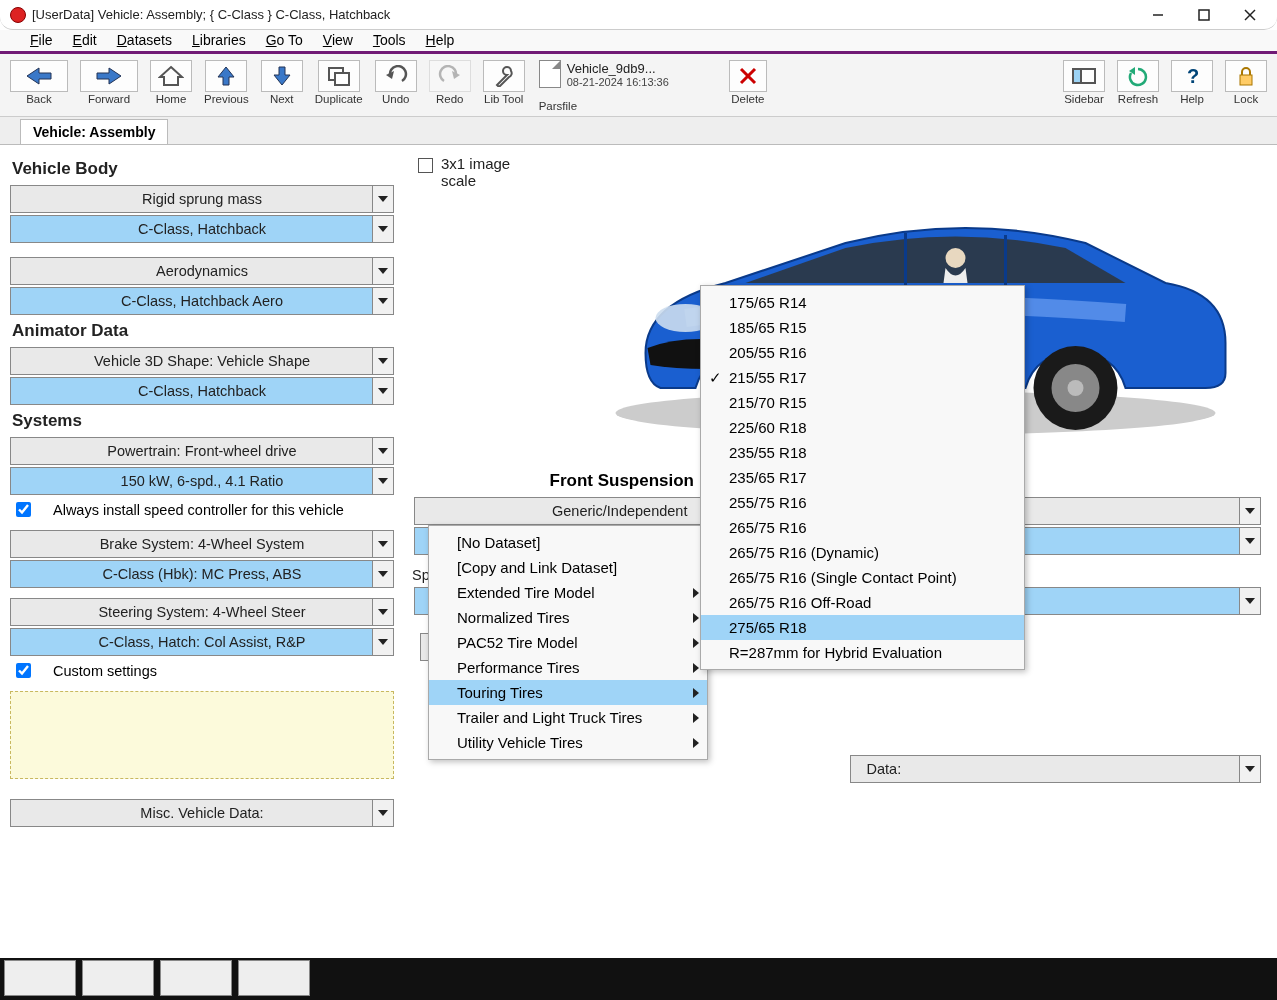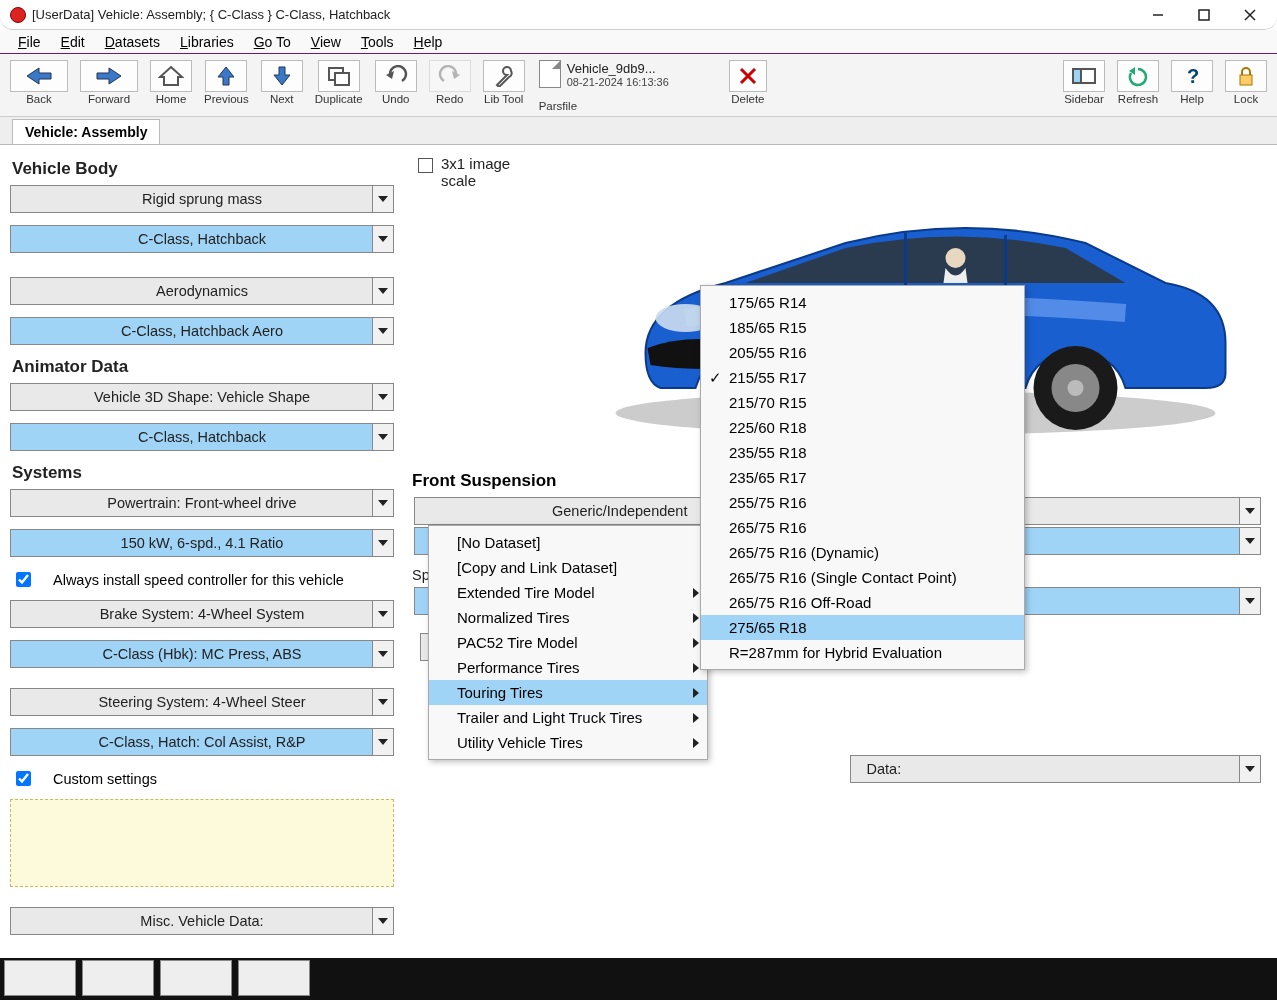--- a/index.html
+++ b/index.html
@@ -6,21 +6,21 @@
   body { margin:0; background:#fff; width:1277px; height:1000px; overflow:hidden; position:relative; }
 
   
   .titlebar { height:30px; background:#fff; display:flex; align-items:center; padding:0 4px; border-bottom:1px solid #ccc;border-radius:13px;}
   .titlebar .app-icon { width:16px; height:16px; border-radius:50%; background:#d22; border:1px solid #800; margin:0 6px;}
   .titlebar .title { font-size:13px; color:#222; flex:1;}
   .titlebar .win-btn { width:46px; height:30px; display:flex; align-items:center; justify-content:center;}
   .titlebar .win-btn svg { stroke:#222; }
 
   
-  .menubar { height:24px; background:#f9f9f9; display:flex; align-items:center; padding:0 8px; font-size:14px; border-bottom:1px solid #701a75;}
+  .menubar { height:24px; background:#f9f9f9; display:flex; align-items:flex-start; padding:0 20px; font-size:14px; border-bottom:3px solid #701a75;}
   .menubar .menu-item { padding:2px 10px; cursor:default;}
   .menubar .menu-item span.u { text-decoration:underline;}
 
   
   .toolbar { background:#f4f4f4; border-bottom:1px solid #ccc; display:flex; padding:4px 6px 2px 6px; gap:4px;}
   .toolgroup { display:flex; gap:4px;}
   .toolbtn { display:flex; flex-direction:column; align-items:center; justify-content:flex-start; padding:2px 4px 0 4px; min-width:50px;}
   .toolbtn .iconbox { width:42px; height:32px; border:1px solid #bbb; background:#fdfdfd; display:flex; align-items:center; justify-content:center;}
   .toolbtn .iconbox.disabled { opacity:0.4;}
   .toolbtn .lbl { font-size:11.5px; color:#333; margin-top:1px;}
@@ -31,50 +31,50 @@
   .parsfile .docicon { width:22px; height:28px; border:1px solid #888; background:#fff; position:relative;}
   .parsfile .docicon::after { content:""; position:absolute; top:0; right:0; width:8px; height:8px; background:linear-gradient(135deg,#fff 48%, #888 52%);}
   .parsfile .fname { font-size:13px; color:#222;}
   .parsfile .ts { font-size:11px; color:#444;}
   .parsfile .lbl { font-size:11.5px; color:#333; margin-top:12px;}
 
   .delete-btn .iconbox { width:38px;}
   .delete-btn svg { stroke:#c00; stroke-width:3;}
 
   
-  .tabstrip { background:#eee; height:28px; display:flex; align-items:flex-end; padding-left:12px; border-bottom:1px solid #bbb;}
+  .tabstrip { background:#eee; height:28px; display:flex; align-items:flex-end; padding-left:20px; border-bottom:1px solid #bbb;}
   .tab { background:#fff; border:1px solid #bbb; border-bottom:none; padding:4px 12px; font-size:14px; font-weight:600;}
 
   
   .content { display:flex; height:calc(1000px - 30px - 24px - 60px - 28px);}
   .leftpane { width:404px; padding:8px 10px; overflow:hidden;}
   .rightpane { flex:1; position:relative; padding:8px; }
 
   .section-title { font-size:17px; font-weight:600; color:#222; margin:6px 0 6px 2px;}
 
-  .combo-row { position:relative; height:28px; margin-bottom:12px;}
+  .combo-row { position:relative; height:28px; margin-bottom:2px;}
   .combo-row .combo-label { position:absolute; inset:0; border:1px solid #888; background:#e9e9e9; display:flex; align-items:center; justify-content:center; font-size:14.5px; color:#222;}
   .combo-row.sel .combo-label { background:#9fd4f7;}
   .combo-row .dd-btn { position:absolute; top:0; right:0; width:22px; height:28px; border:1px solid #888; background:#f1f1f1; display:flex; align-items:center; justify-content:center;}
   .combo-row .dd-btn::after { content:""; border-left:5px solid transparent; border-right:5px solid transparent; border-top:6px solid #222;}
 
   .checkbox-row { display:flex; align-items:center; font-size:14.5px; margin:4px 0 10px 2px; gap:19px;}
   .checkbox-row input { width:15px; height:15px;}
 
   .notes-box { width:100%; height:88px; border:1px dashed #c8b860; background:#fcfadb; resize:none; font-size:13px; padding:4px;}
 
   
   .imgscale-check { position:absolute; top:10px; left:14px; display:flex; gap:8px; font-size:15px; color:#222; align-items:flex-start;}
   .imgscale-check .cb { width:15px; height:15px; border:1px solid #555; margin-top:3px;}
   .car-img { position:absolute; top:8px; left:160px; right:10px; height:290px; overflow:hidden;}
   .car-img svg { width:100%; height:100%;}
 
   .suspension-cols { position:absolute; top:320px; left:0; right:10px; display:flex; gap:12px; padding-left:4px;}
   .susp-col { flex:1;}
-  .susp-title { font-size:17px; font-weight:600; margin:6px 0 6px 4px;}
+  .susp-title { font-size:17px; font-weight:600; margin:6px 0 6px 4px;text-align:center;}
   .susp-subtitle { font-size:14.5px; margin:12px 0 4px 4px; color:#222;}
   .susp-col .combo-row { margin:0 6px 2px 6px;}
 
   .tirebar { margin:18px 6px 0 6px;}
   .rear-misc { margin-top:140px;}
 
   
   .ctx-menu { position:absolute; background:#f8f8f8; border:1px solid #aaa; box-shadow:2px 2px 6px rgba(0,0,0,0.25); font-size:15px; padding:4px 0; z-index:50;}
   .ctx-item { padding:4px 22px 4px 28px; position:relative; white-space:nowrap;}
   .ctx-item.sel { background:#9fd4f7;}

